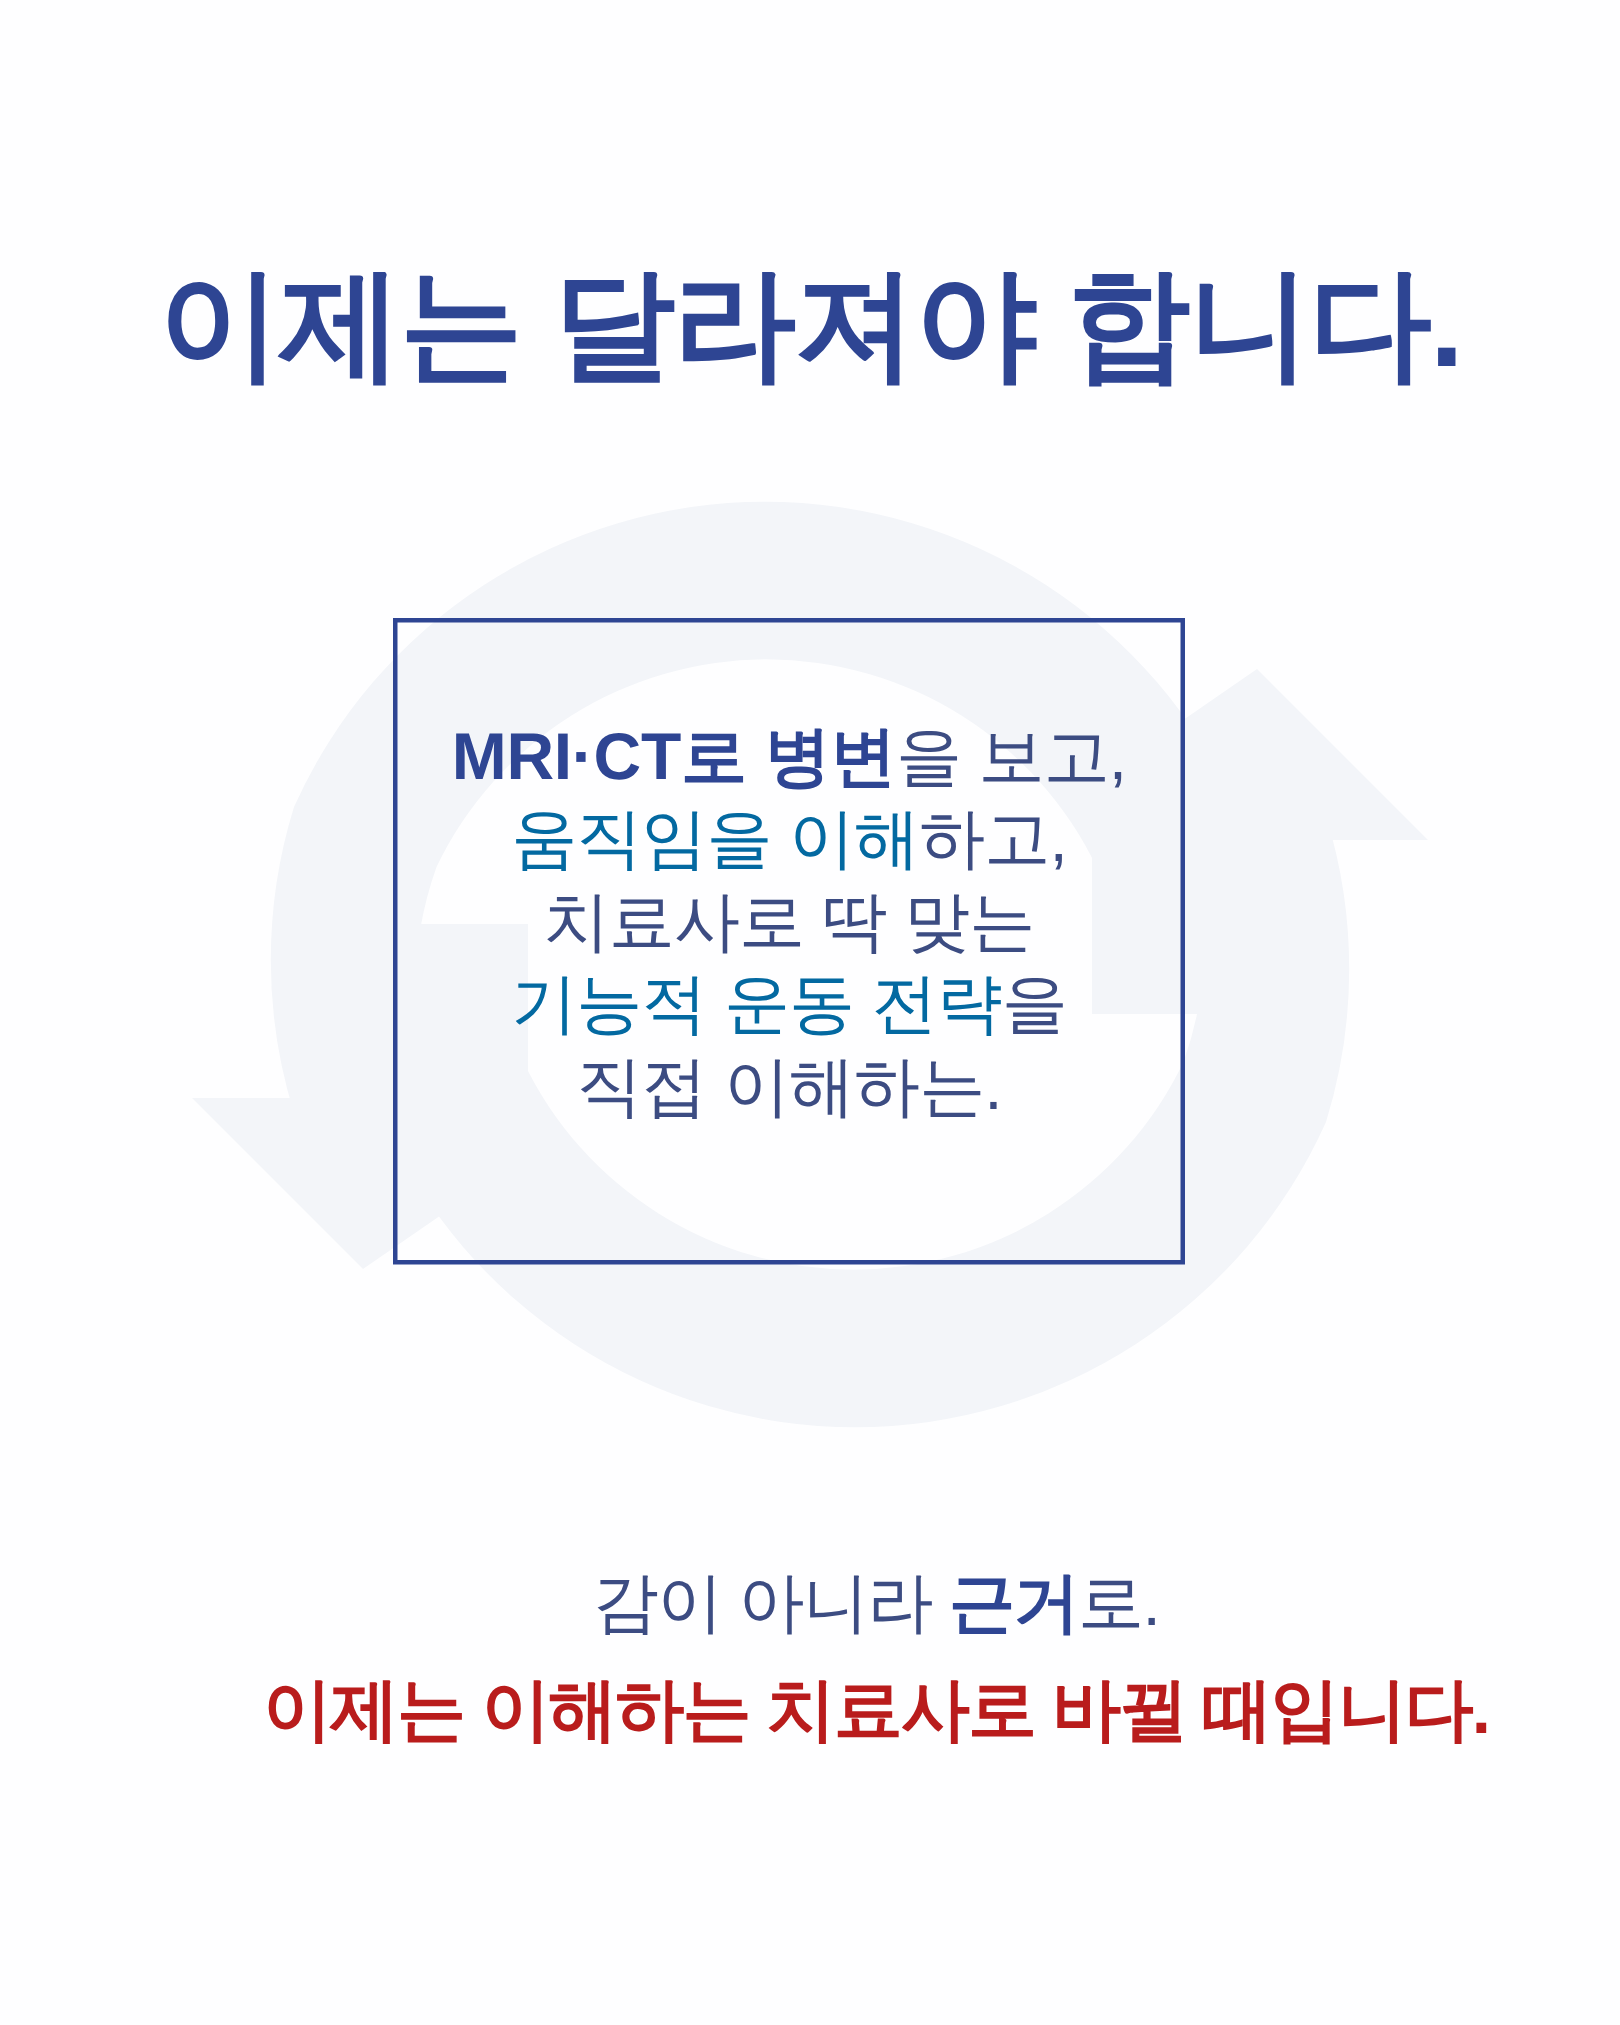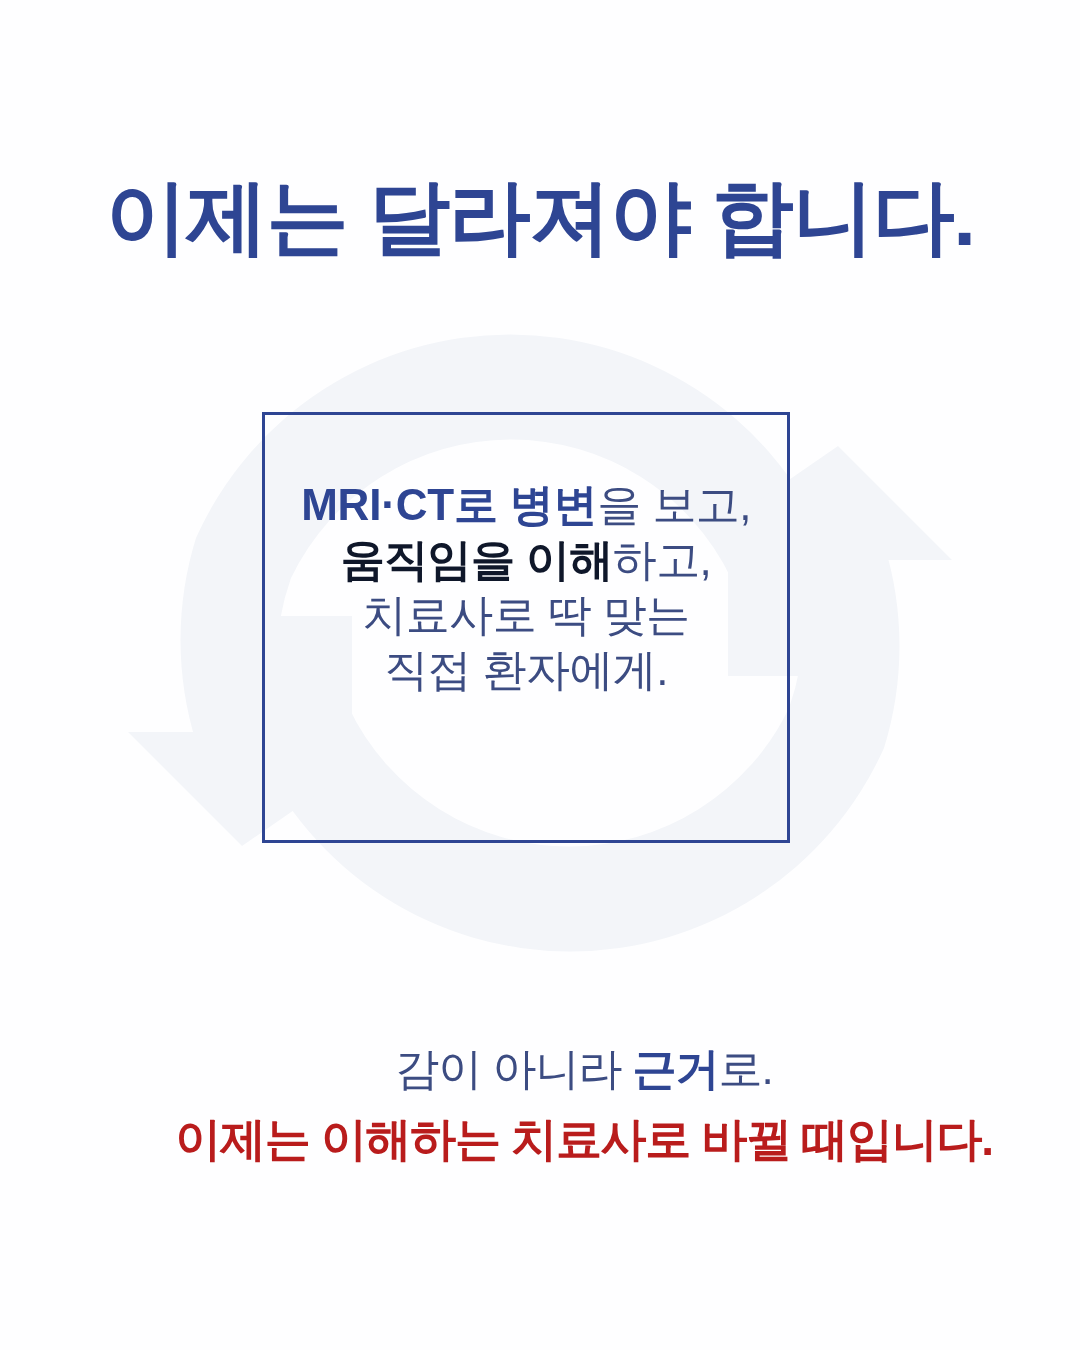--- a/index.html
+++ b/index.html
@@ -75,22 +75,22 @@
   .stmt-line {
     font-size: 44px;
     line-height: 55px;
     color: #3c4c82;
     font-weight: 400;
     letter-spacing: -0.6px;
     white-space: nowrap;
   }
 
   .stmt-line .em {
-    font-weight: 700;
-    color: #0f172a;
+    font-weight: 400;
+    color: #0369a1;
   }
 
   .stmt-line .em-latin {
     font-weight: 700;
     color: #2e4593;
     letter-spacing: -0.2px;
   }
 
   
   #closing {
@@ -164,21 +164,22 @@
     </g>
   </svg>
 
   <h1 id="headline">이제는 달라져야 합니다.</h1>
 
   <section id="statement-box">
     <div id="statement-lines">
         <div class="stmt-line"><span class="em-latin">MRI·CT로 병변</span><span>을 보고,</span></div>
         <div class="stmt-line"><span class="em">움직임을 이해</span><span>하고,</span></div>
         <div class="stmt-line"><span>치료사로 딱 맞는</span></div>
-        <div class="stmt-line"><span>직접 환자에게.</span></div>
+        <div class="stmt-line"><span class="em">기능적 운동 전략</span><span>을</span></div>
+        <div class="stmt-line"><span>직접 이해하는.</span></div>
       </div>
   </section>
 
   <section id="closing">
     <div id="closing-lines">
         <div class="closing-line"><span>감이 아니라 </span><span class="em">근거</span><span>로.</span></div>
       </div>
     <div class="final-wrap">
       <div class="closing-line final">이제는 이해하는 치료사로 바뀔 때입니다.</div>
     </div>

